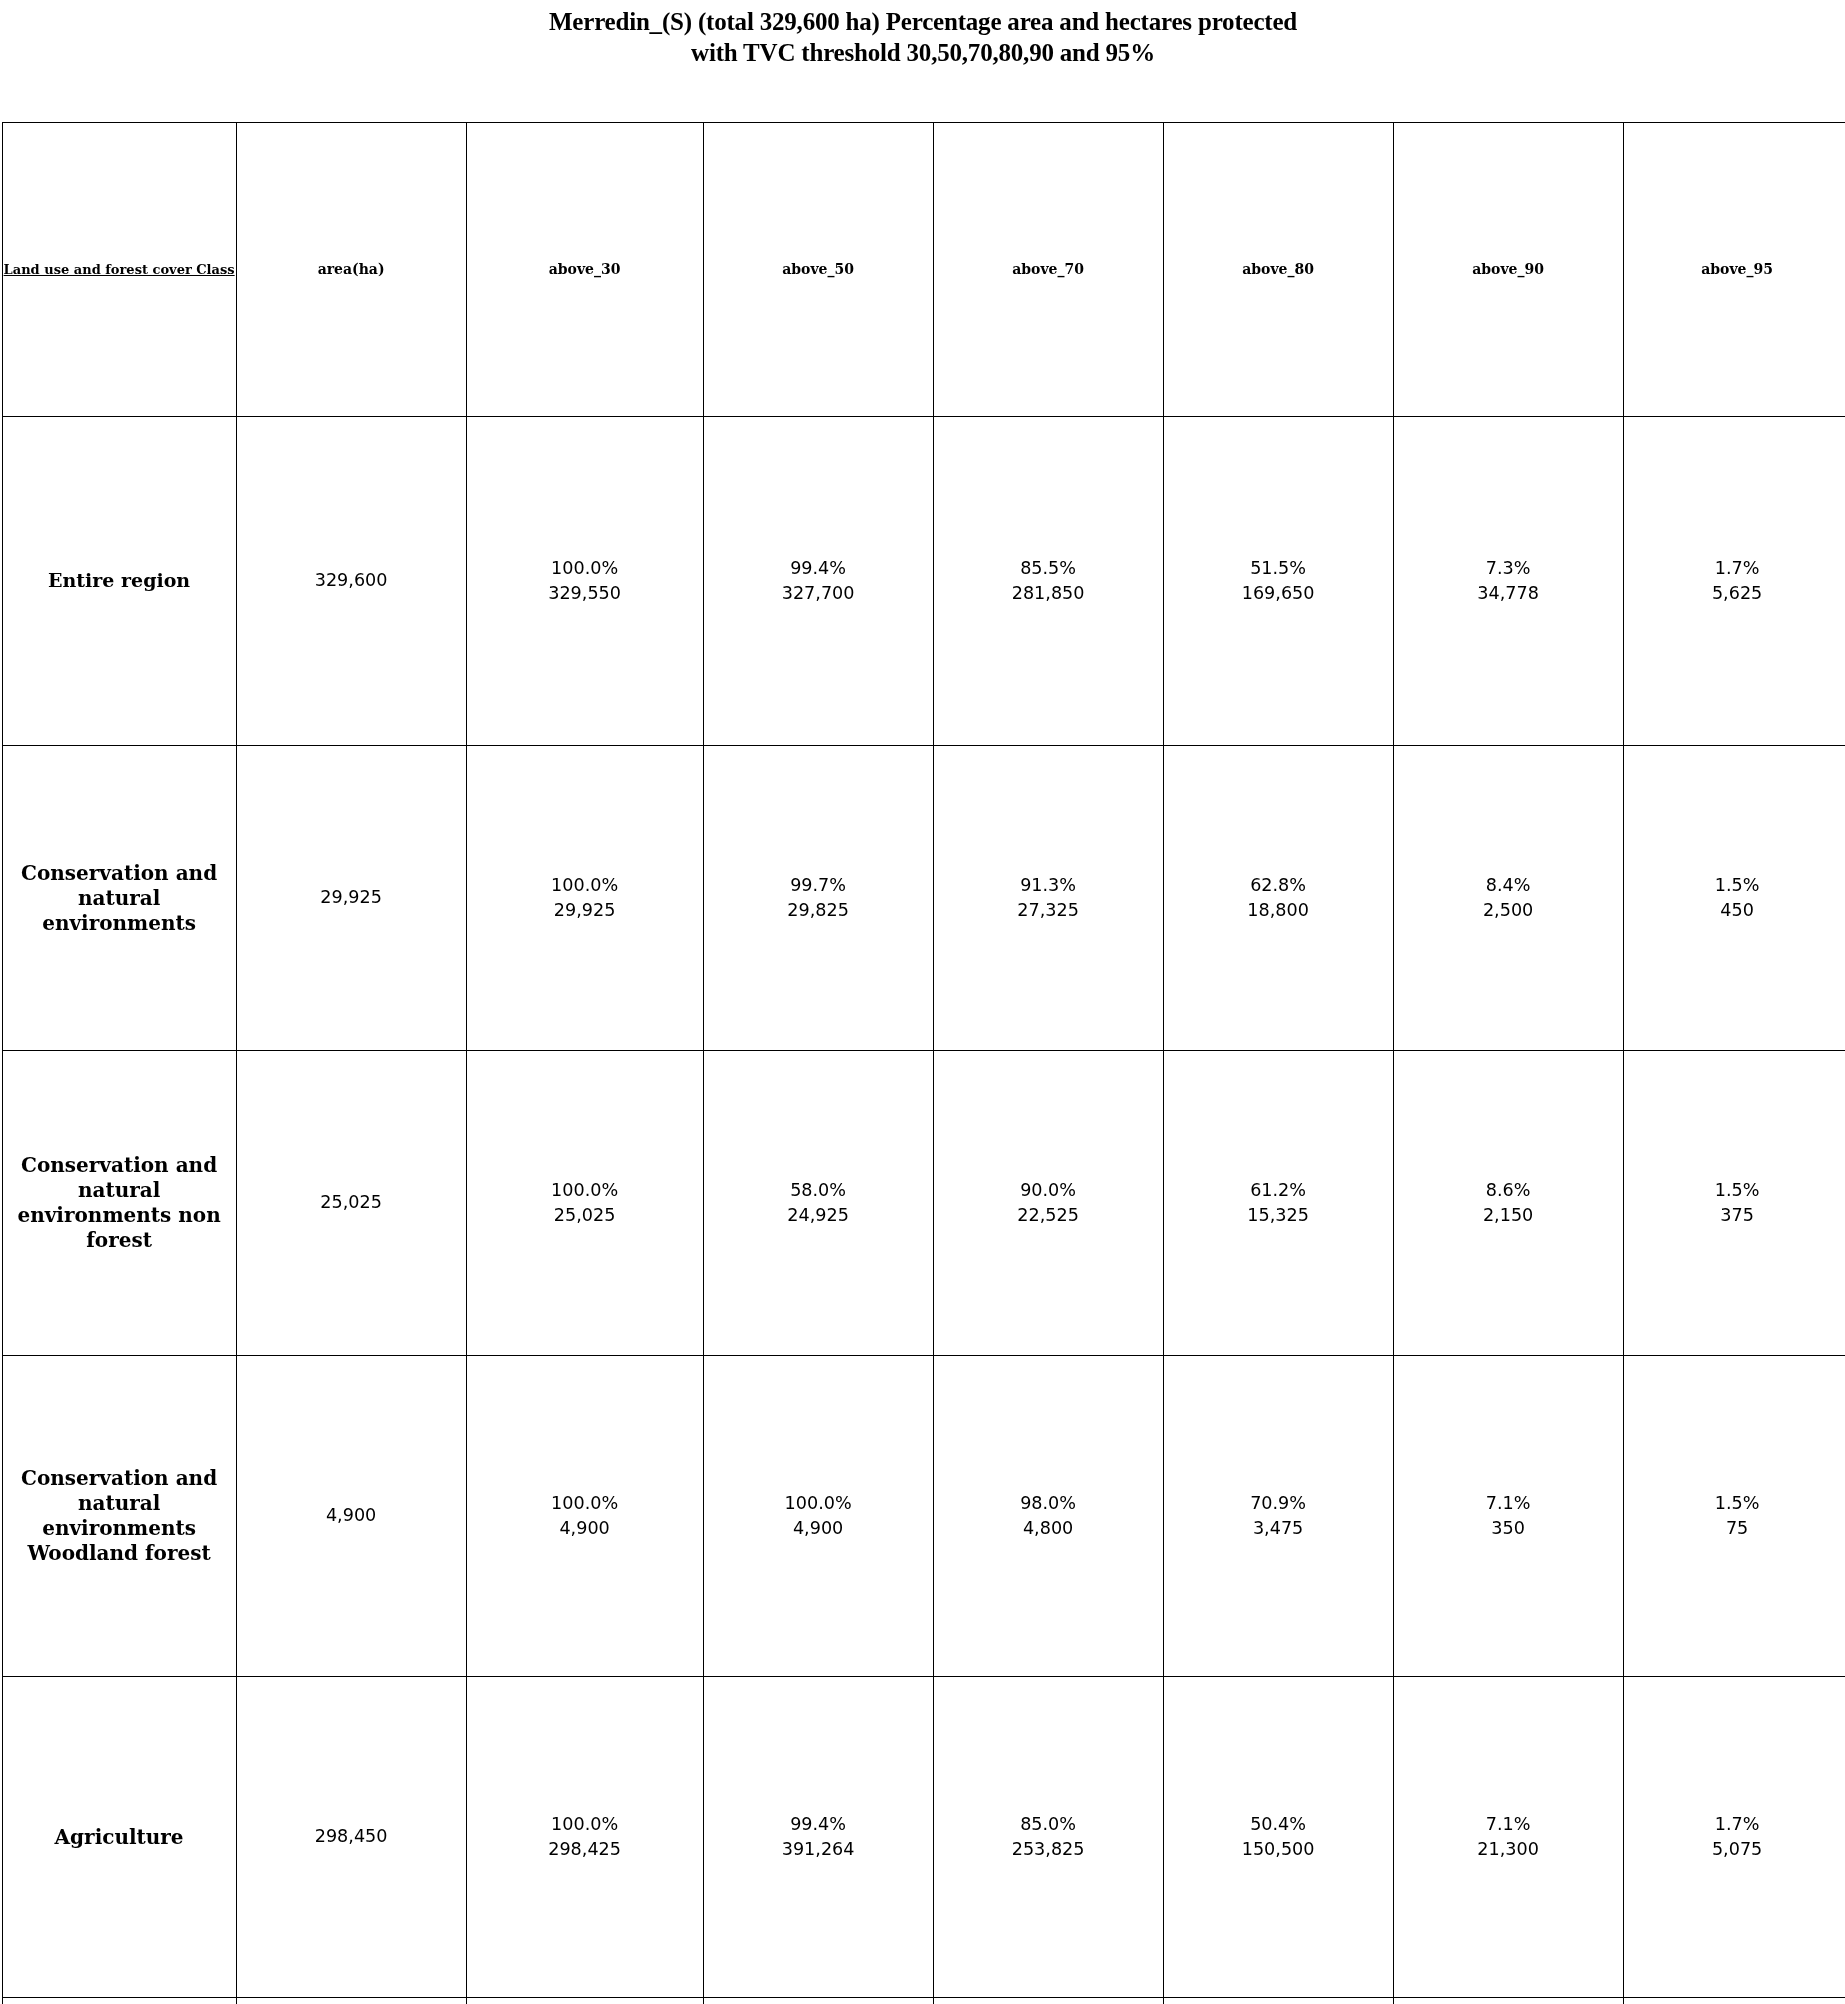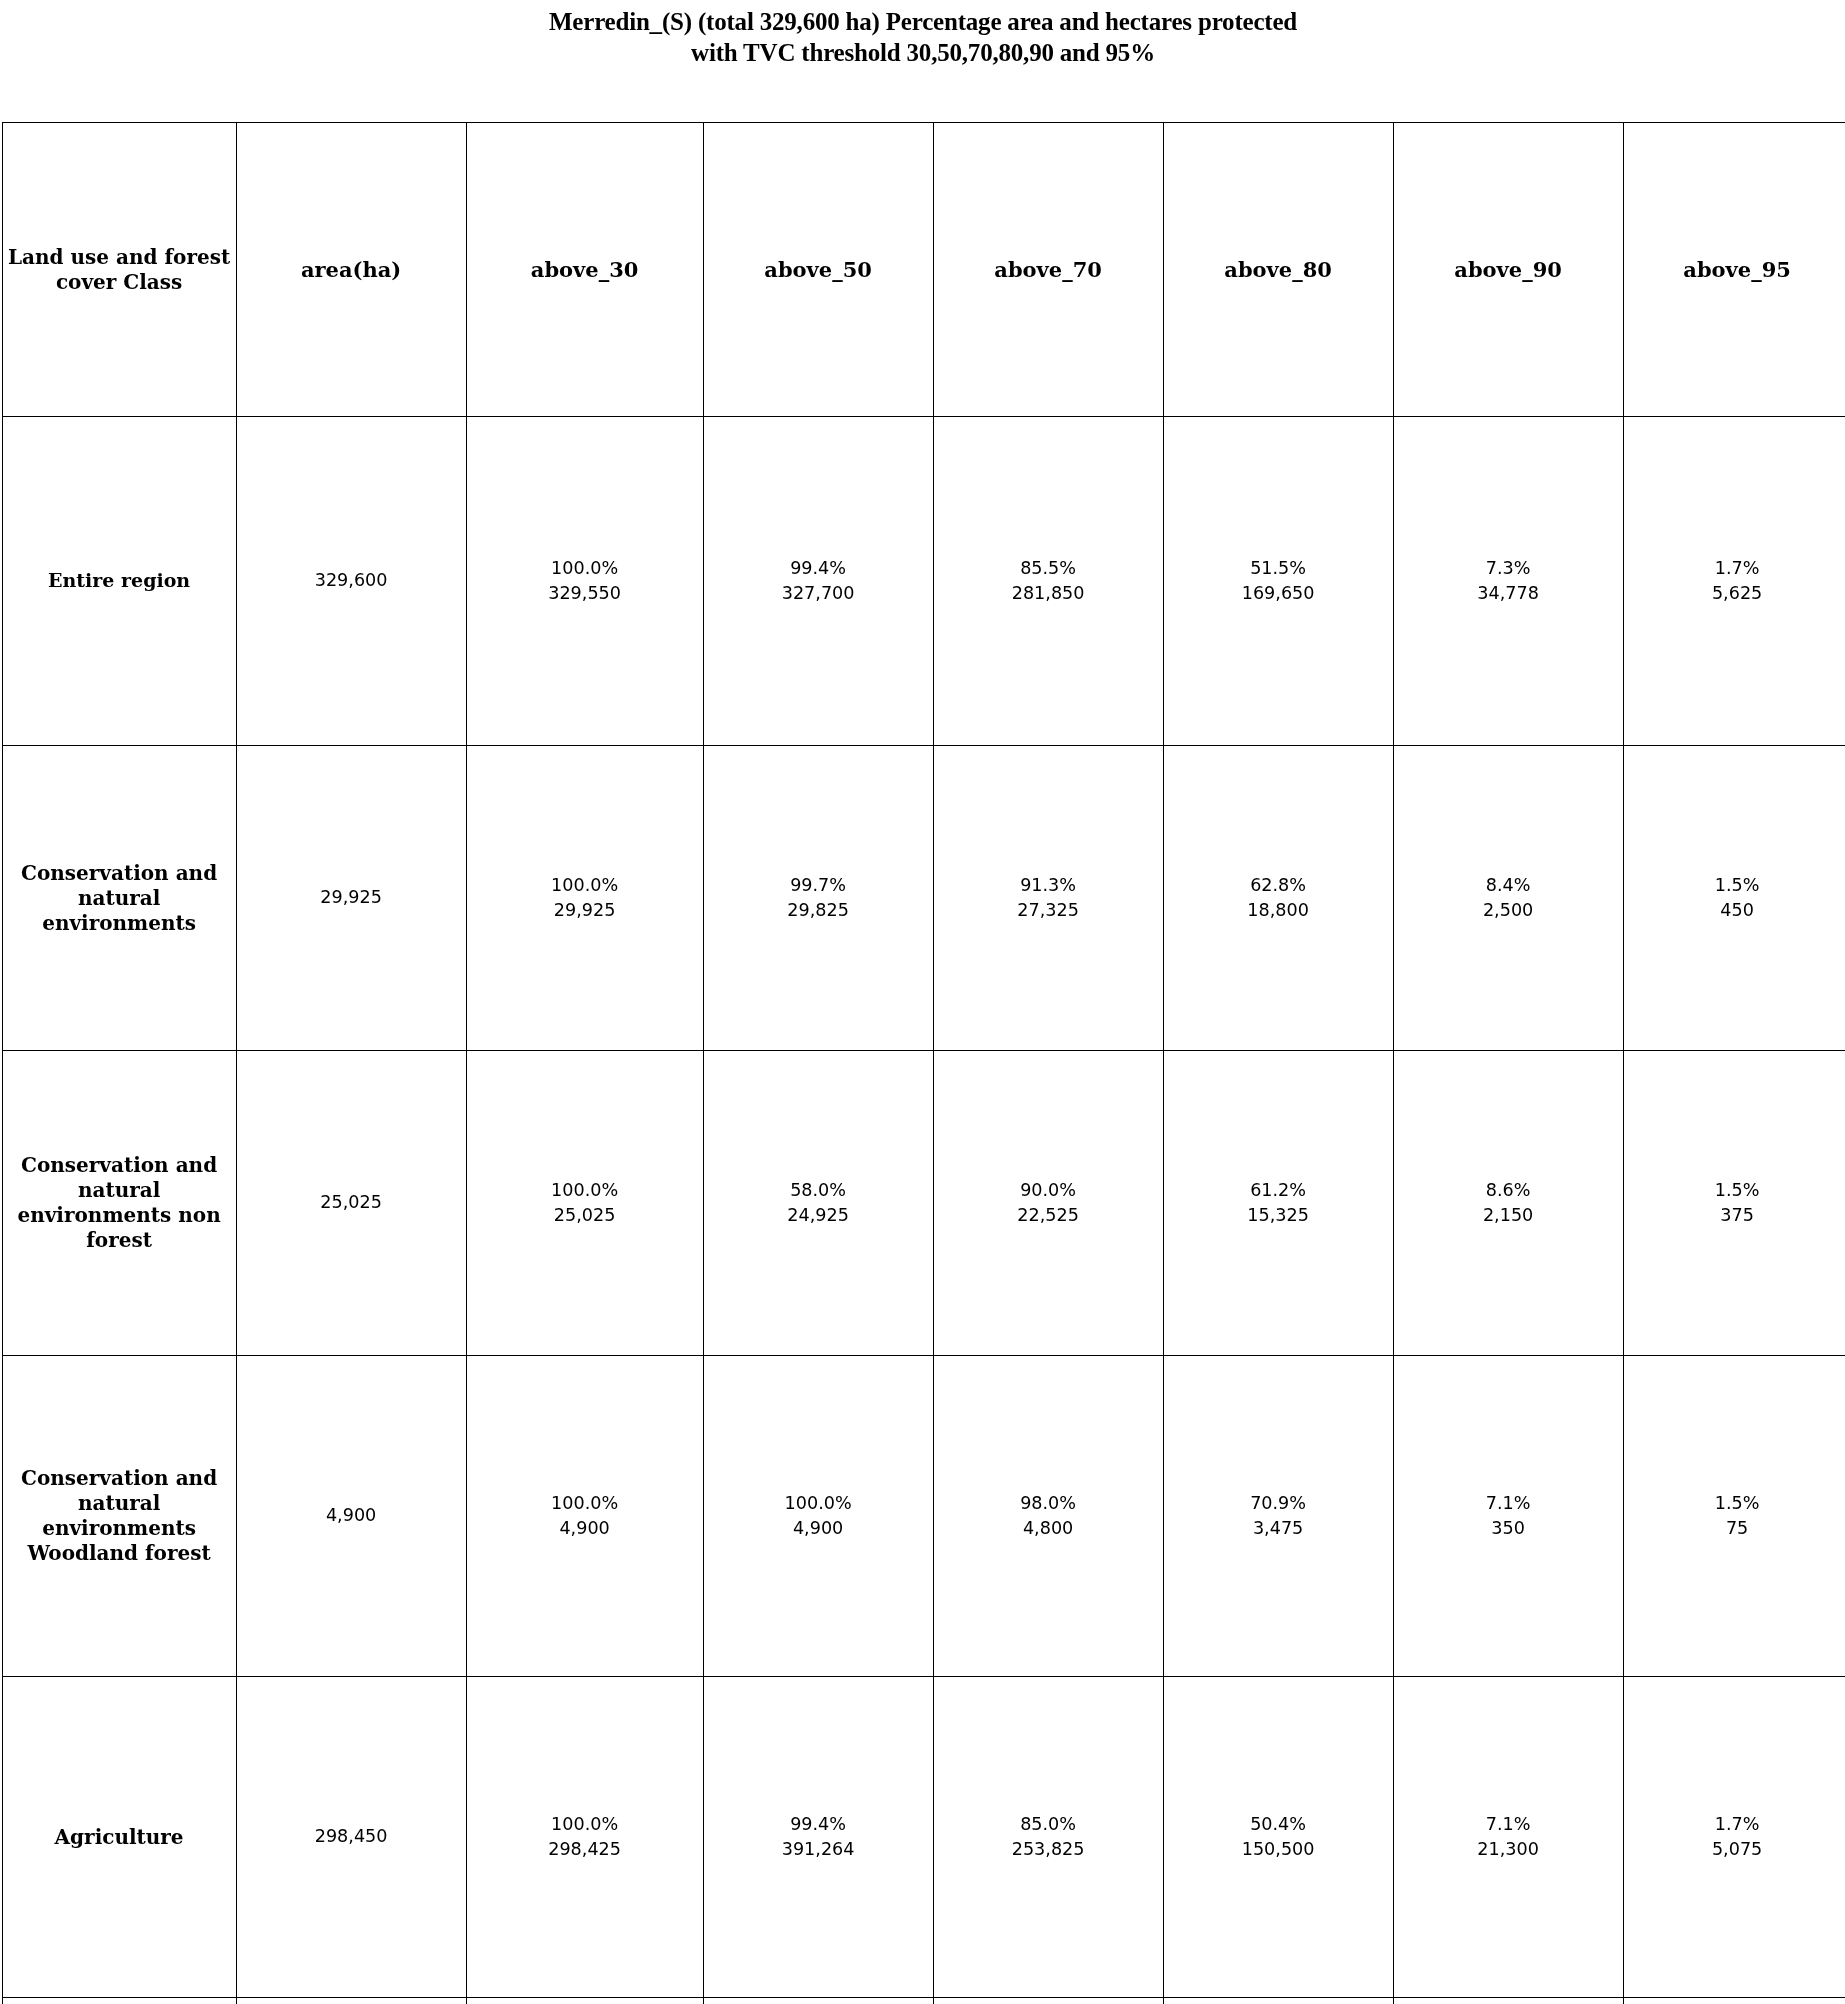--- a/index.html
+++ b/index.html
@@ -42,26 +42,27 @@
   }
   table.main td, table.main th {
     border: 1.2px solid #000000;
     text-align: center;
     vertical-align: middle;
     padding: 0;
   }
   th.hdr {
     font-family: "DejaVu Serif", serif;
     font-weight: bold;
-    font-size: 21px;
+    font-size: 14px;
     line-height: 1.22;
     height: 293px;
   }
   th.hdr.first {
-    font-size: 20px;
+    font-size: 13px;
+    text-decoration: underline;
   }
   td.rowlabel {
     font-family: "DejaVu Serif", serif;
     font-weight: bold;
     font-size: 20px;
     line-height: 1.25;
   }
   td.rowlabel.big {
     font-size: 19px;
   }

